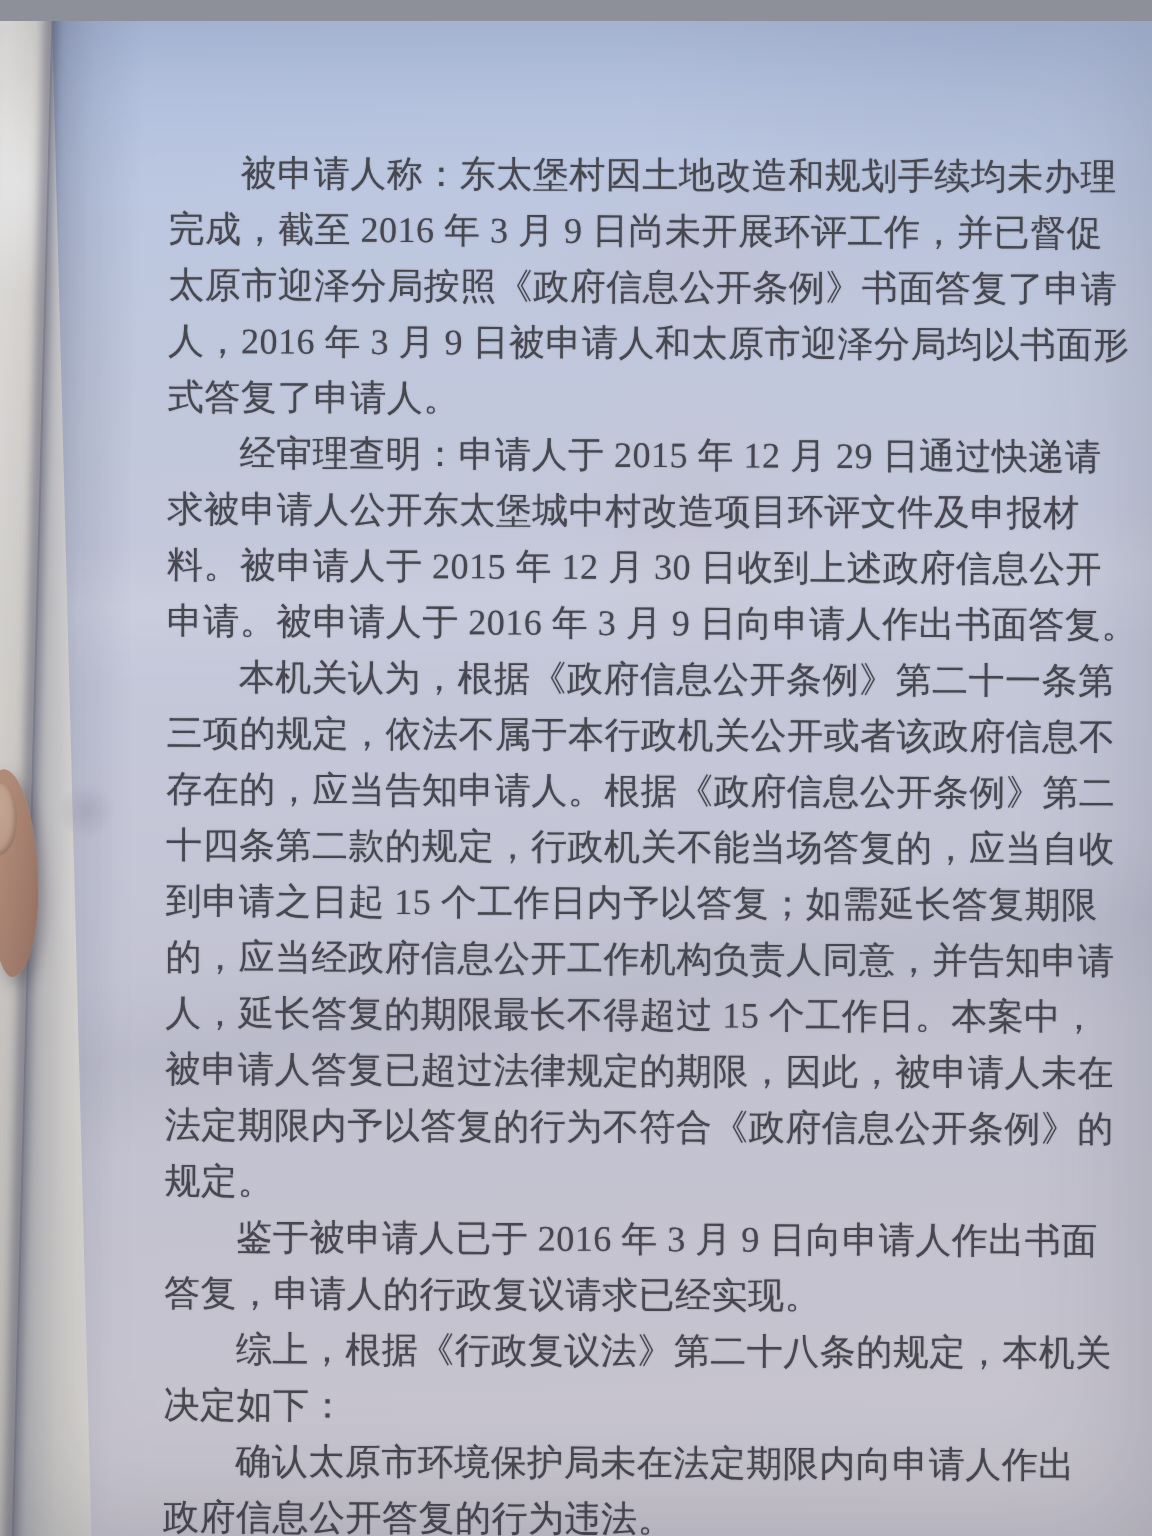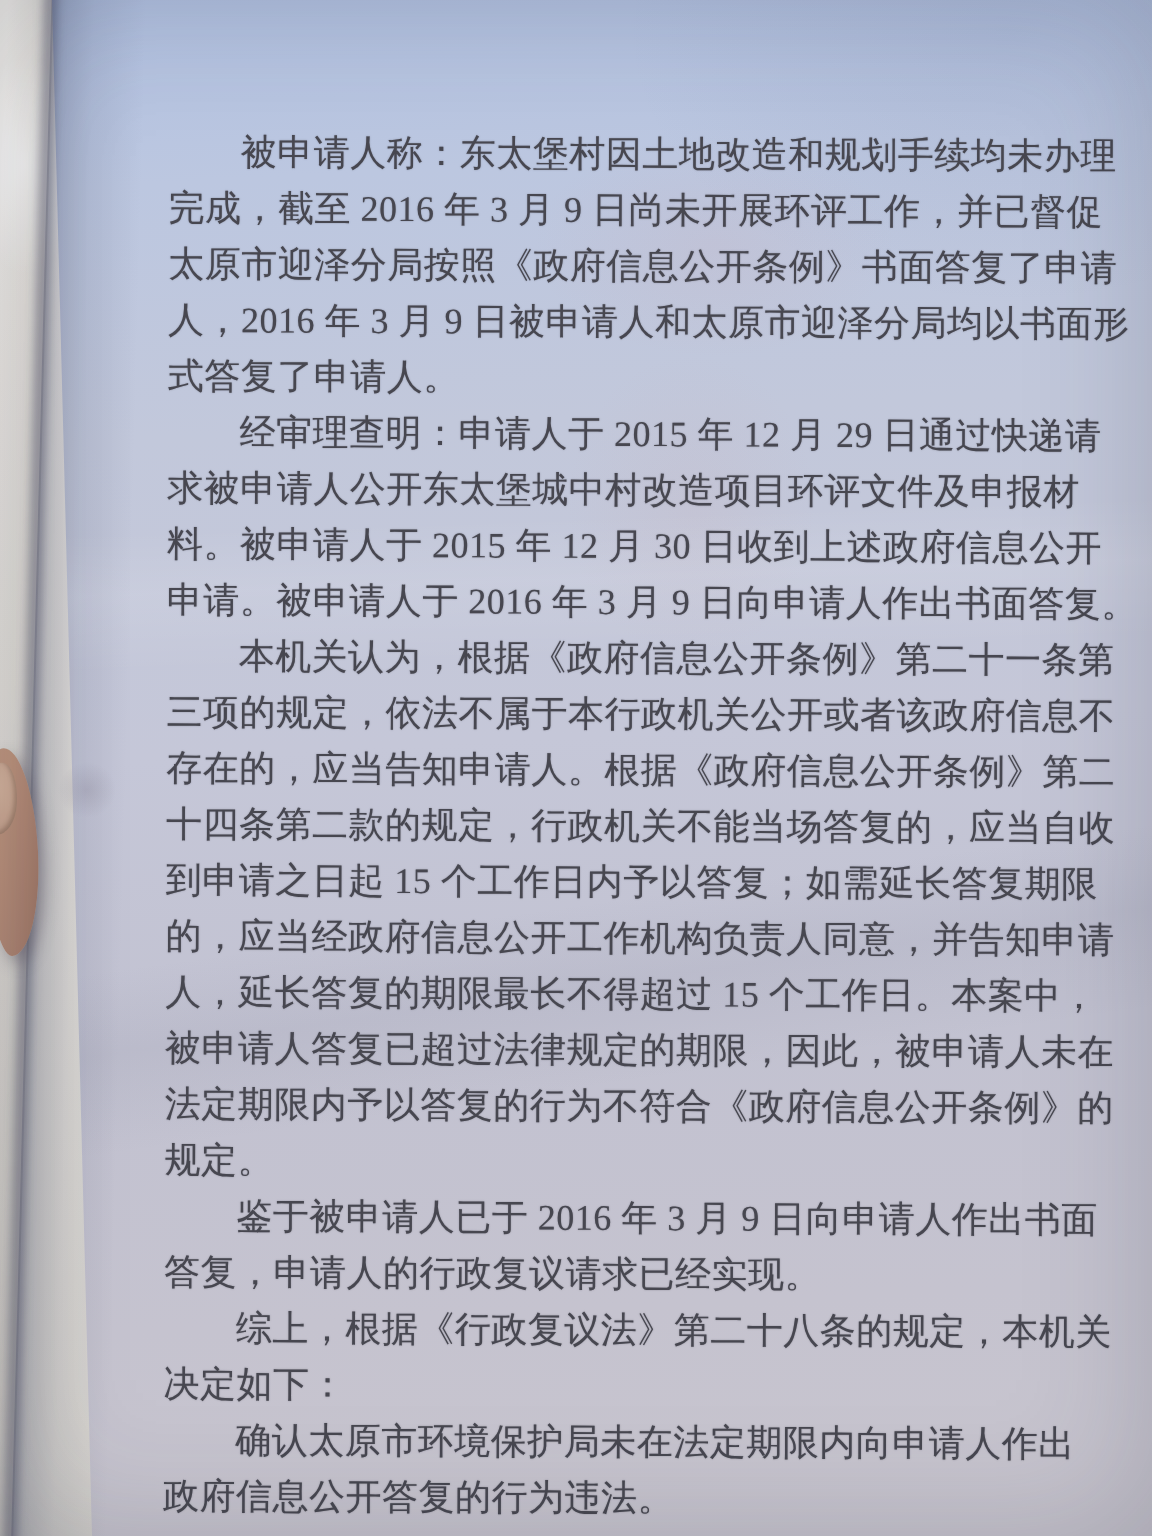--- a/index.html
+++ b/index.html
@@ -2,21 +2,21 @@
 <html style="--paper-top: #b2c2e2; --paper-mid: #c5c7d8; --paper-bottom: #c8c5ce; --ink: #474750; --skin: #c89f86; --nail: #d8b7a0;"><head>
 <meta charset="utf-8">
 <style>
   html,body{margin:0;padding:0;}
   body{
     width:1152px;height:1536px;overflow:hidden;position:relative;
     background:#8e9099;
     font-family:"Liberation Serif","DejaVu Serif",serif;
   }
   .photo{
-    position:absolute;inset:0;overflow:hidden;
+    position:absolute;inset:0;overflow:hidden;margin-top:21px;
   }
   
   .under-page{
     position:absolute;left:0;top:0;width:110px;height:1536px;
     background:linear-gradient(180deg,#f3f1ed 0%,#efece8 20%,#e9e6e1 45%,#e0ddd8 70%,#d7d4cf 100%);
   }
   .under-page-highlight{
     position:absolute;left:-30px;top:55px;width:110px;height:220px;
     background:radial-gradient(closest-side,rgba(255,255,255,0.95),rgba(255,255,255,0));
   }

